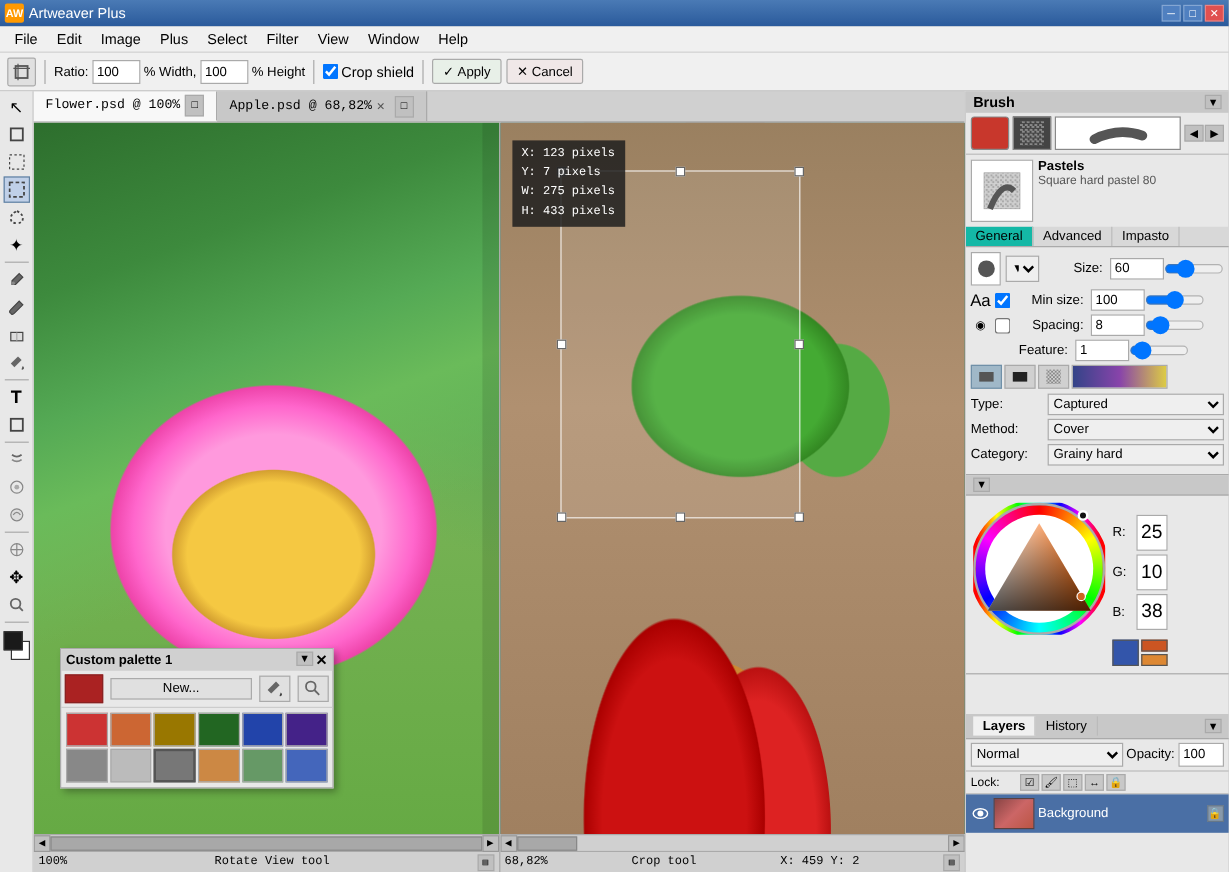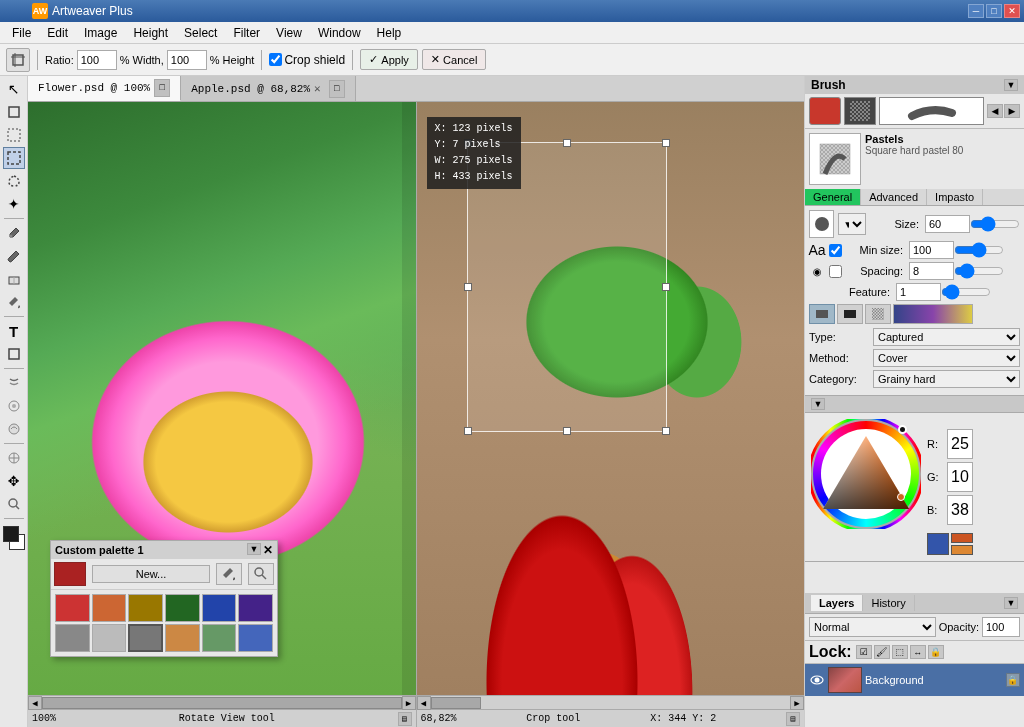--- a/index.html
+++ b/index.html
@@ -89,21 +89,21 @@
     .coords-tooltip { position: absolute; top: 15px; left: 10px; background: rgba(30,30,30,0.85); color: white; padding: 4px 8px; font-size: 10px; line-height: 1.6; z-index: 10; }
 
     
     #right-panel { width: 220px; background: #e8e8e8; border-left: 1px solid #ccc; display: flex; flex-direction: column; }
 
     
     #brush-panel { border-bottom: 1px solid #aaa; }
     .brush-header { background: #c8c8c8; padding: 2px 6px; display: flex; align-items: center; justify-content: space-between; }
     .brush-tabs { display: flex; background: #d8d8d8; border-bottom: 1px solid #aaa; }
     .brush-tab { padding: 2px 8px; font-size: 11px; cursor: pointer; border-right: 1px solid #bbb; }
-    .brush-tab.active { background: #22c55e; }
+    .brush-tab.active { background: #14b8a6; }
     .brush-content { padding: 4px; }
     .param-row { display: flex; align-items: center; margin-bottom: 3px; font-size: 11px; }
     .param-label { width: 65px; text-align: right; padding-right: 6px; }
     .param-input { width: 45px; height: 18px; border: 1px solid #aaa; padding: 1px 3px; font-size: 11px; }
     .brush-type-row { display: flex; align-items: center; gap: 4px; margin-bottom: 3px; font-size: 11px; }
     .type-label { width: 60px; }
     .type-select { flex: 1; height: 18px; font-size: 11px; border: 1px solid #aaa; }
 
     
     #color-panel { border-bottom: 1px solid #aaa; }
@@ -128,36 +128,36 @@
     .palette-new-btn { flex: 1; padding: 2px 4px; background: #e0e0e0; border: 1px solid #aaa; font-size: 11px; cursor: pointer; }
     .palette-icon-btn { width: 26px; height: 22px; background: #e0e0e0; border: 1px solid #aaa; display: flex; align-items: center; justify-content: center; font-size: 12px; cursor: pointer; }
     .palette-grid { display: grid; grid-template-columns: repeat(6, 1fr); gap: 2px; padding: 4px; }
     .palette-save-btn { flex: 1; padding: 2px 4px; background: #e0e0e0; border: 1px solid #aaa; font-size: 11px; cursor: pointer; }
     .canvas-tab-expand { width: 16px; height: 18px; background: #c0c0c0; border: 1px solid #aaa; display: flex; align-items: center; justify-content: center; font-size: 9px; cursor: pointer; }
   </style>
 </head>
 <body>
 
 <div id="titlebar">
-  <div style="display:flex;align-items:center;margin-left:28px;">
+  <div style="display:flex;align-items:center;">
     <div id="app-icon">AW</div>
     <span style="font-size:12px;color:white;">Artweaver Plus</span>
   </div>
   <div class="win-controls">
     <div class="win-btn min">─</div>
     <div class="win-btn max">□</div>
     <div class="win-btn close">✕</div>
   </div>
 </div>
 
 <div id="menubar">
   <span class="menu-item">File</span>
   <span class="menu-item">Edit</span>
   <span class="menu-item">Image</span>
-  <span class="menu-item">Height</span>
+  <span class="menu-item">Plus</span>
   <span class="menu-item">Select</span>
   <span class="menu-item">Filter</span>
   <span class="menu-item">View</span>
   <span class="menu-item">Window</span>
   <span class="menu-item">Help</span>
 </div>
 
 <div id="toolbar">
   <div class="toolbar-group">
     <div class="tb-btn" style="width:24px;height:24px;padding:0;justify-content:center;">
@@ -350,21 +350,21 @@
           </div>
         </div>
         <div style="height:14px;background:#d0d0d0;position:relative;border-top:1px solid #aaa;">
           <div style="position:absolute;left:0;top:0;width:14px;height:14px;background:#c0c0c0;border:1px solid #999;display:flex;align-items:center;justify-content:center;font-size:9px;cursor:pointer;">◀</div>
           <div style="position:absolute;left:14px;width:50px;top:1px;height:12px;background:#a8a8a8;border:1px solid #888;"></div>
           <div style="position:absolute;right:0;top:0;width:14px;height:14px;background:#c0c0c0;border:1px solid #999;display:flex;align-items:center;justify-content:center;font-size:9px;cursor:pointer;">▶</div>
         </div>
         <div class="canvas-bottom">
           <span>68,82%</span>
           <span>Crop tool</span>
-          <span>X: 344  Y: 2</span>
+          <span>X: 459  Y: 2</span>
           <div style="width:14px;height:14px;background:#c0c0c0;border:1px solid #aaa;font-size:8px;display:flex;align-items:center;justify-content:center;">▤</div>
         </div>
       </div>
     </div>
   </div>
 
   <div id="right-panel">
 
     <div id="brush-panel">
       <div class="brush-header">
@@ -591,21 +591,21 @@
 
       <div style="display:flex;align-items:center;gap:3px;padding:3px 4px;border-bottom:1px solid #bbb;">
         <select style="flex:1;height:20px;font-size:11px;border:1px solid #aaa;">
           <option>Normal</option>
         </select>
         <span style="font-size:11px;">Opacity:</span>
         <input style="width: 38px; height: 20px; font-size: 11px; border: 1px solid rgb(170, 170, 170); padding: 1px 3px;" value="100">
       </div>
 
       <div style="display:flex;align-items:center;gap:2px;padding:2px 4px;border-bottom:1px solid #bbb;">
-        <span style="font-size:16px;margin-right:2px;font-weight:bold;">Lock:</span>
+        <span style="font-size:10px;margin-right:15px;">Lock:</span>
         <div style="width:16px;height:14px;background:#c8c8c8;border:1px solid #aaa;font-size:9px;display:flex;align-items:center;justify-content:center;cursor:pointer;">☑</div>
         <div style="width:16px;height:14px;background:#c8c8c8;border:1px solid #aaa;font-size:9px;display:flex;align-items:center;justify-content:center;cursor:pointer;">🖌</div>
         <div style="width:16px;height:14px;background:#c8c8c8;border:1px solid #aaa;font-size:9px;display:flex;align-items:center;justify-content:center;cursor:pointer;">⬚</div>
         <div style="width:16px;height:14px;background:#c8c8c8;border:1px solid #aaa;font-size:9px;display:flex;align-items:center;justify-content:center;cursor:pointer;">↔</div>
         <div style="width:16px;height:14px;background:#c8c8c8;border:1px solid #aaa;font-size:9px;display:flex;align-items:center;justify-content:center;cursor:pointer;">🔒</div>
       </div>
 
       <div style="display:flex;align-items:center;gap:3px;padding:3px 4px;background:#4a6fa5;">
         <div style="width:16px;height:16px;display:flex;align-items:center;justify-content:center;cursor:pointer;">
           <svg width="14" height="14">

